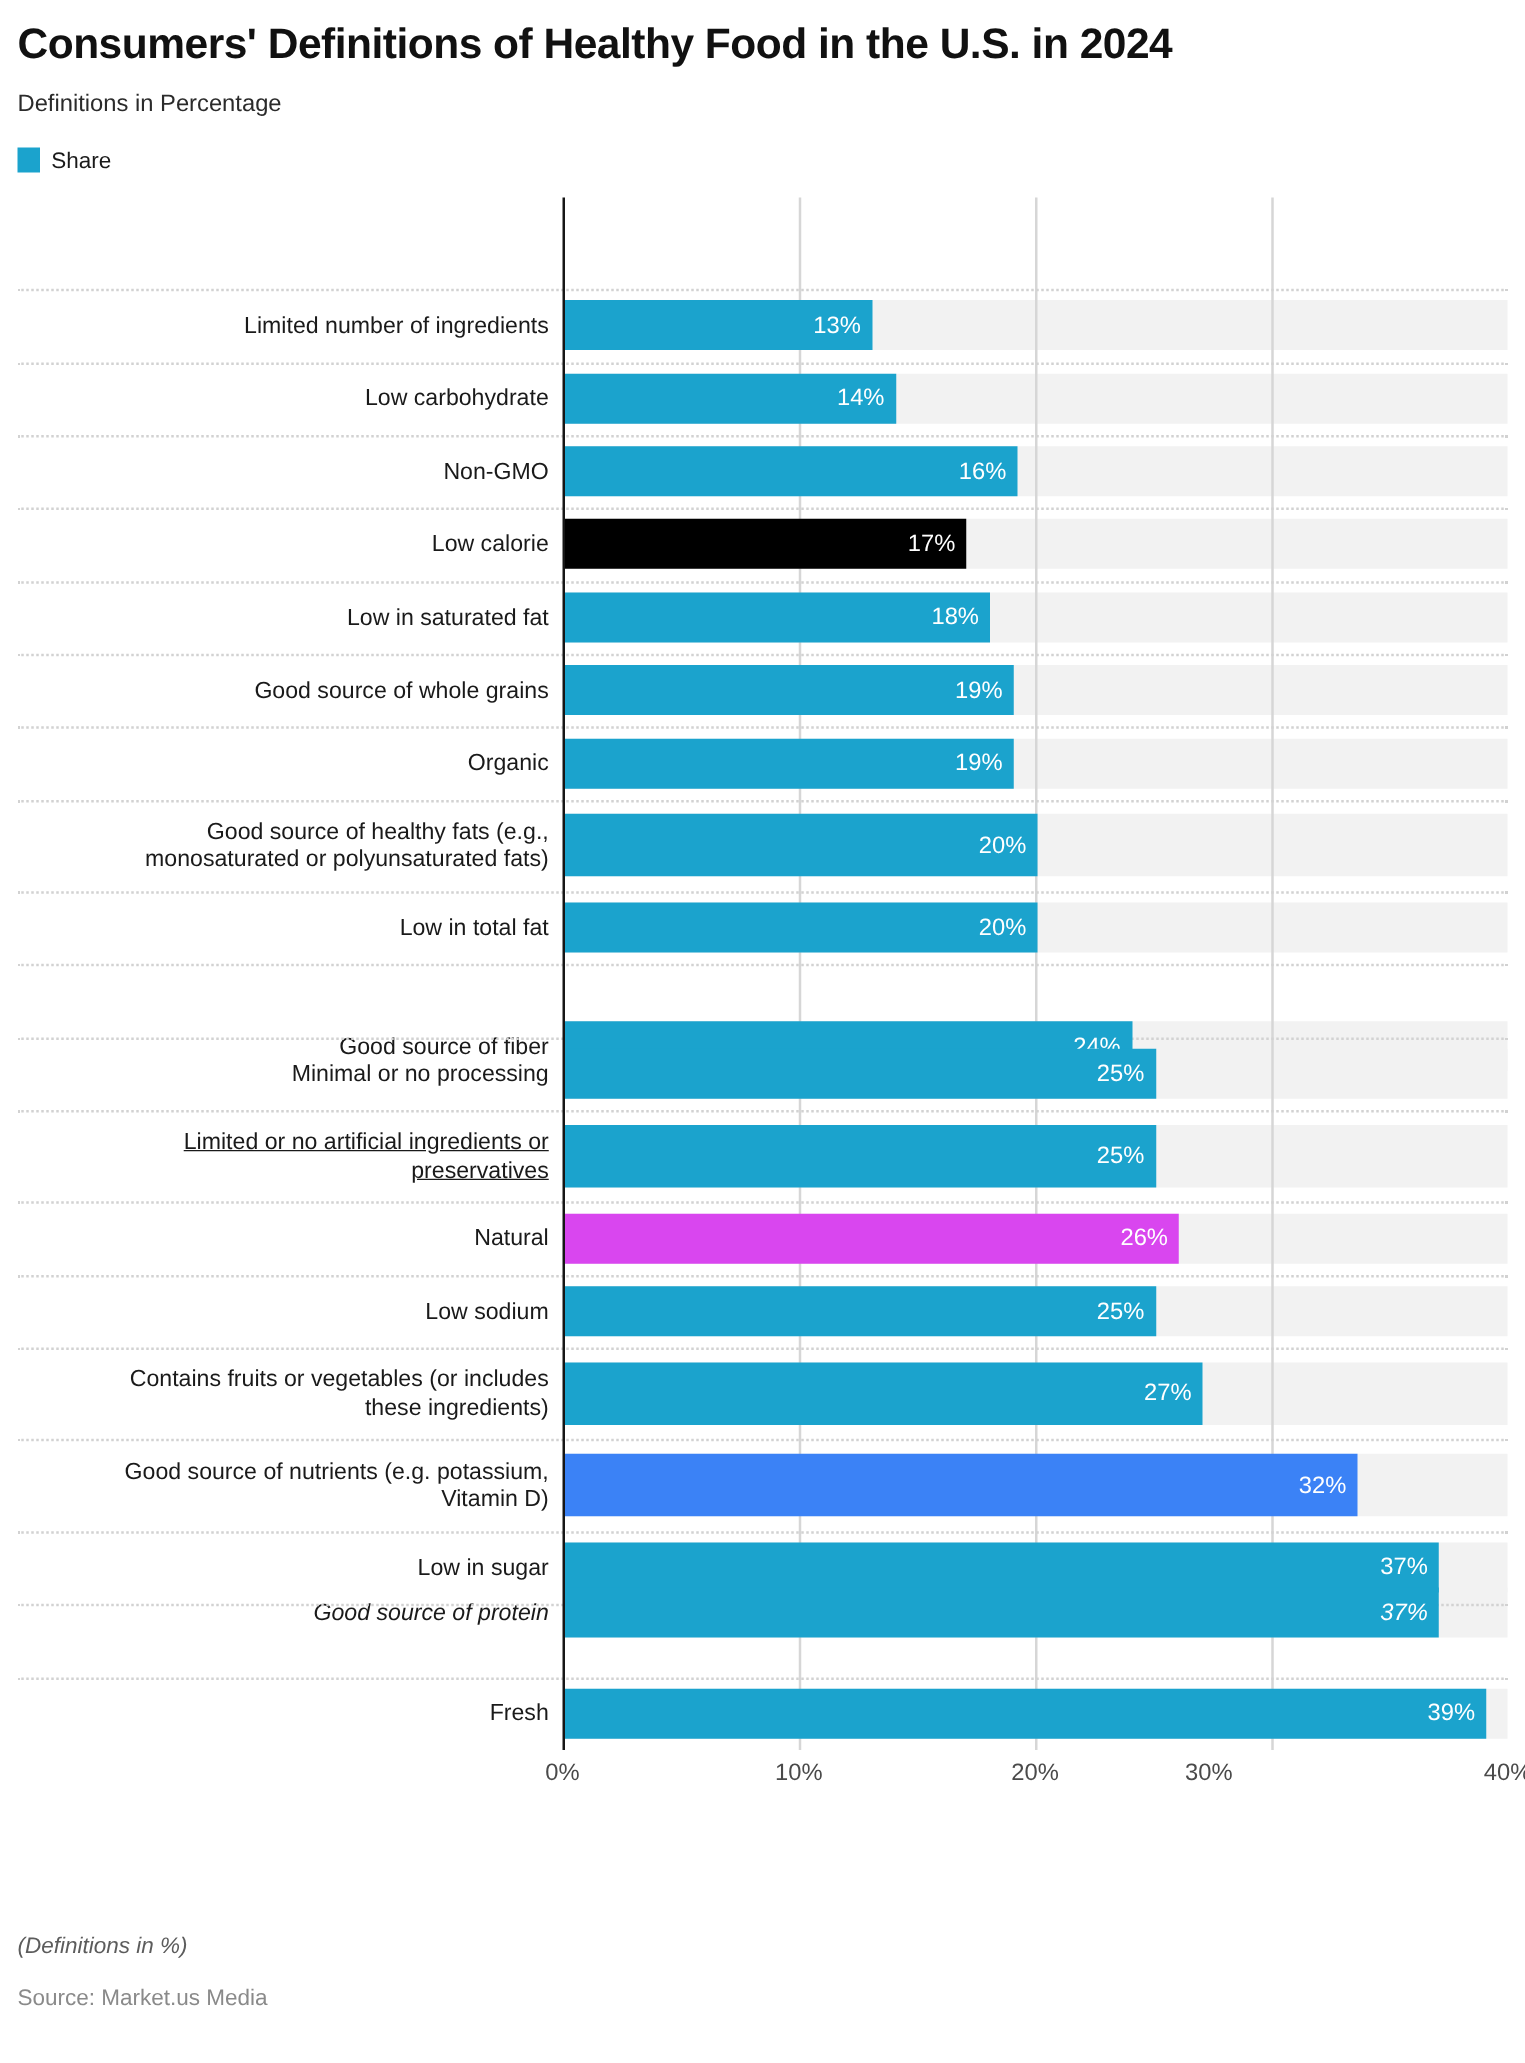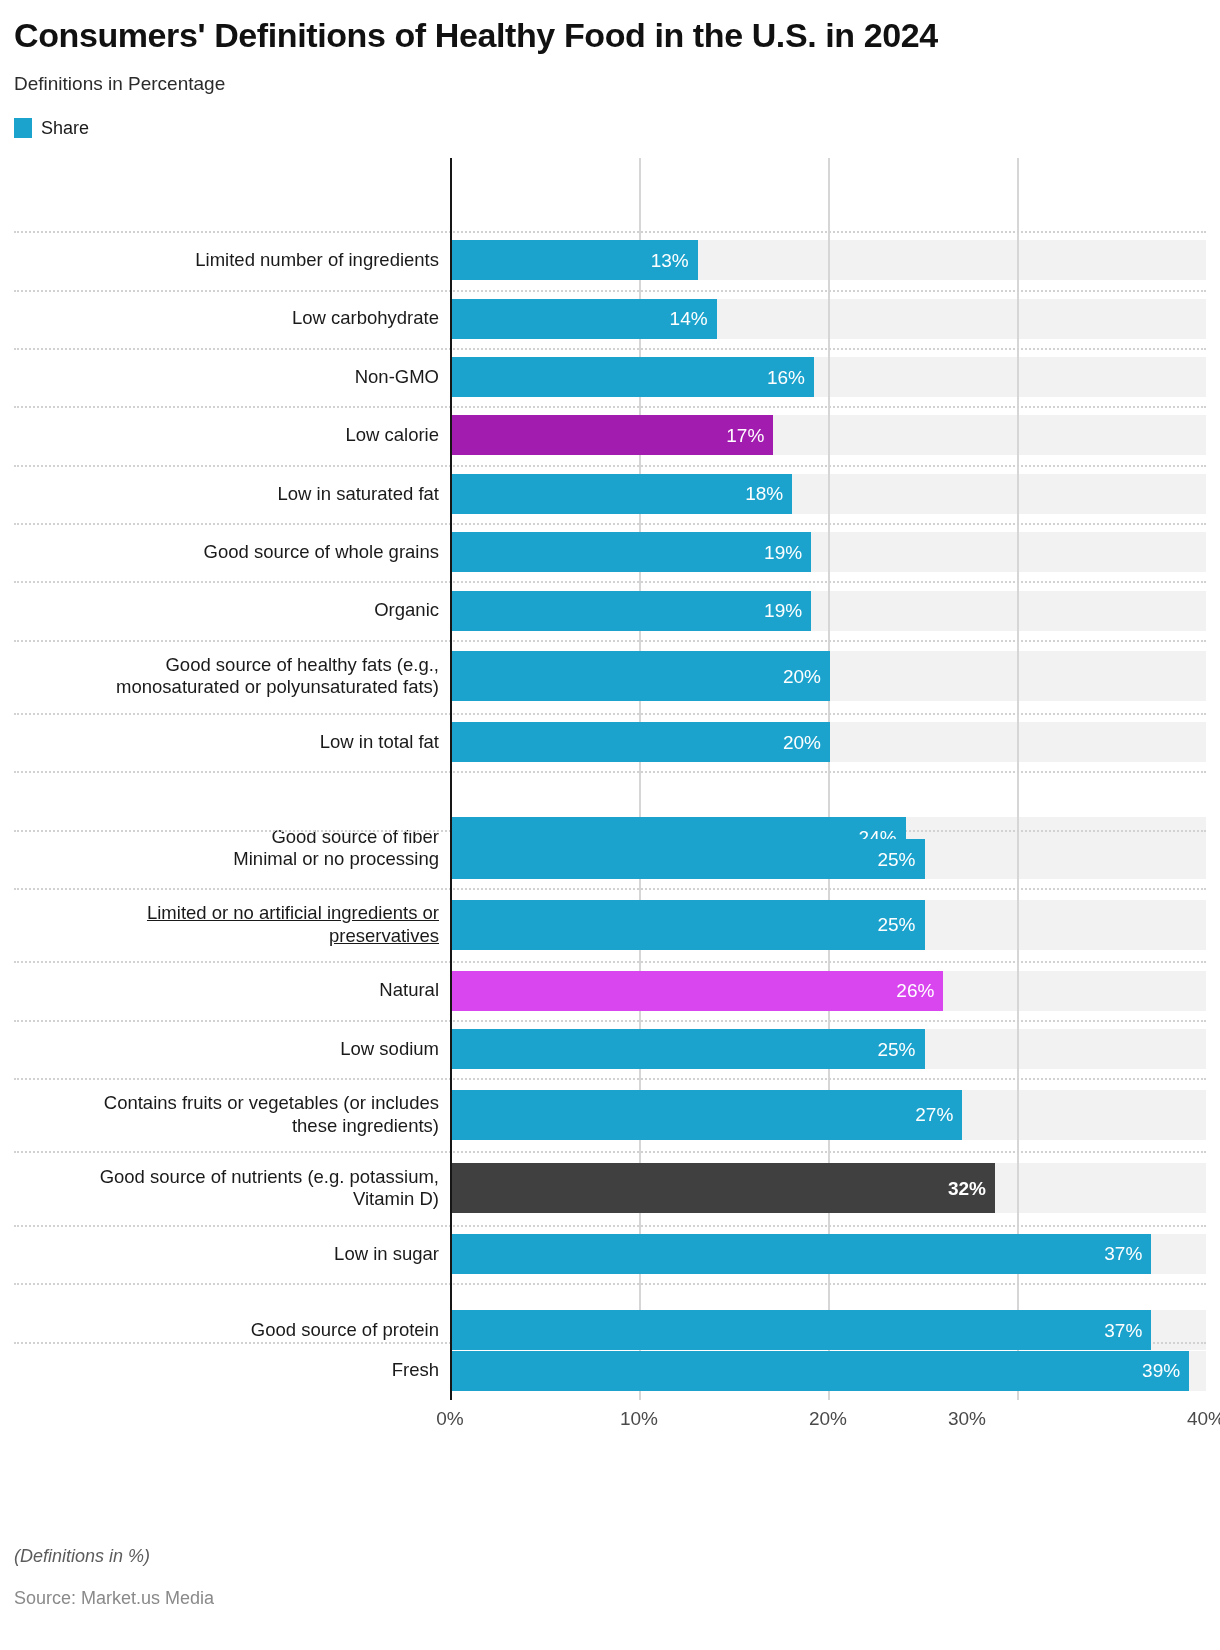--- a/index.html
+++ b/index.html
@@ -234,21 +234,21 @@
             <div class="bar" style="top: 9.19402px; height: 40px; width: 362px; background: rgb(27, 163, 205);">
               <span class="bar-value">16%</span>
             </div>
           </div>
         </div>
         <div class="hsep" style="top: 248.4px;"></div>
         <div class="row" style="position: absolute; top: 248.4px; left: 0px; height: 58.388px;">
           <div class="row-label">Low calorie</div>
           <div class="row-track">
             <div class="band" style="top: 9.19402px; height: 40px;"></div>
-            <div class="bar" style="top: 9.19402px; height: 40px; width: 321.3px; background: #a21caf;">
+            <div class="bar" style="top: 9.19402px; height: 40px; width: 321.3px; background: #000000;">
               <span class="bar-value">17%</span>
             </div>
           </div>
         </div>
         <div class="hsep" style="top: 306.788px;"></div>
         <div class="row" style="position: absolute; top: 306.788px; left: 0px; height: 58.388px;">
           <div class="row-label">Low in saturated fat</div>
           <div class="row-track">
             <div class="band" style="top: 9.19402px; height: 40px;"></div>
             <div class="bar" style="top: 9.19402px; height: 40px; width: 340.2px; background: rgb(27, 163, 205);">
@@ -358,37 +358,37 @@
               <span class="bar-value">27%</span>
             </div>
           </div>
         </div>
         <div class="hsep" style="top: 993.6px;"></div>
         <div class="row" style="position: absolute; top: 993.6px; left: 0px; height: 73.2359px;">
           <div class="row-label">Good source of nutrients (e.g. potassium,
 Vitamin D)</div>
           <div class="row-track">
             <div class="band" style="top: 11.6179px; height: 50px;"></div>
-            <div class="bar" style="top: 11.6179px; height: 50px; width: 543px; background: #404040; font-weight: bold;">
+            <div class="bar" style="top: 11.6179px; height: 50px; width: 634px; background: #3b82f6;">
               <span class="bar-value">32%</span>
             </div>
           </div>
         </div>
         <div class="hsep" style="top: 1066.84px;"></div>
         <div class="row" style="position: absolute; top: 1066.84px; left: 0px; height: 58.388px;">
           <div class="row-label">Low in sugar</div>
           <div class="row-track">
             <div class="band" style="top: 9.19402px; height: 40px;"></div>
             <div class="bar" style="top: 9.19402px; height: 40px; width: 699.3px; background: rgb(27, 163, 205);">
               <span class="bar-value">37%</span>
             </div>
           </div>
         </div>
         <div class="hsep" style="top: 1125.22px;"></div>
-        <div class="row" style="position: absolute; top: 1143px; left: 0px; height: 58.388px;">
+        <div class="row" style="position: absolute; top: 1103px; left: 0px; height: 58.388px; font-style: italic;">
           <div class="row-label">Good source of protein</div>
           <div class="row-track">
             <div class="band" style="top: 9.19402px; height: 40px;"></div>
             <div class="bar" style="top: 9.19402px; height: 40px; width: 699.3px; background: rgb(27, 163, 205);">
               <span class="bar-value">37%</span>
             </div>
           </div>
         </div>
         <div class="hsep" style="top: 1183.61px;"></div>
         <div class="row" style="position: absolute; top: 1183.61px; left: 0px; height: 58.388px;">

